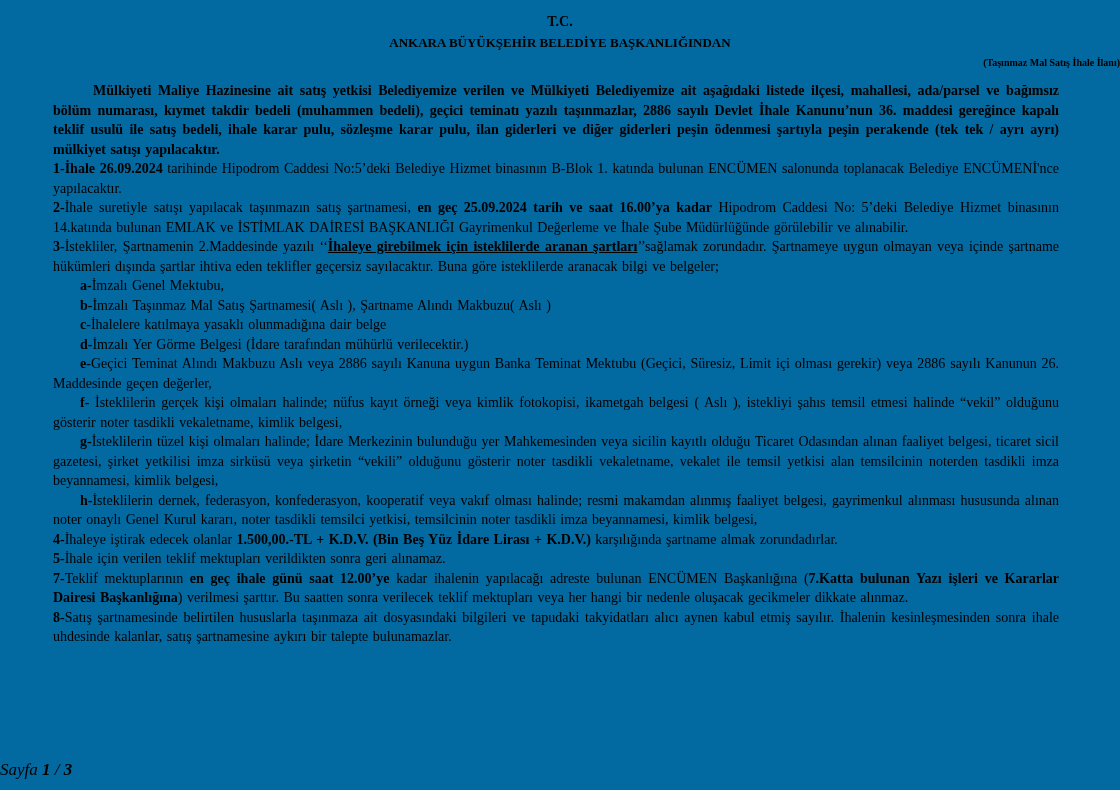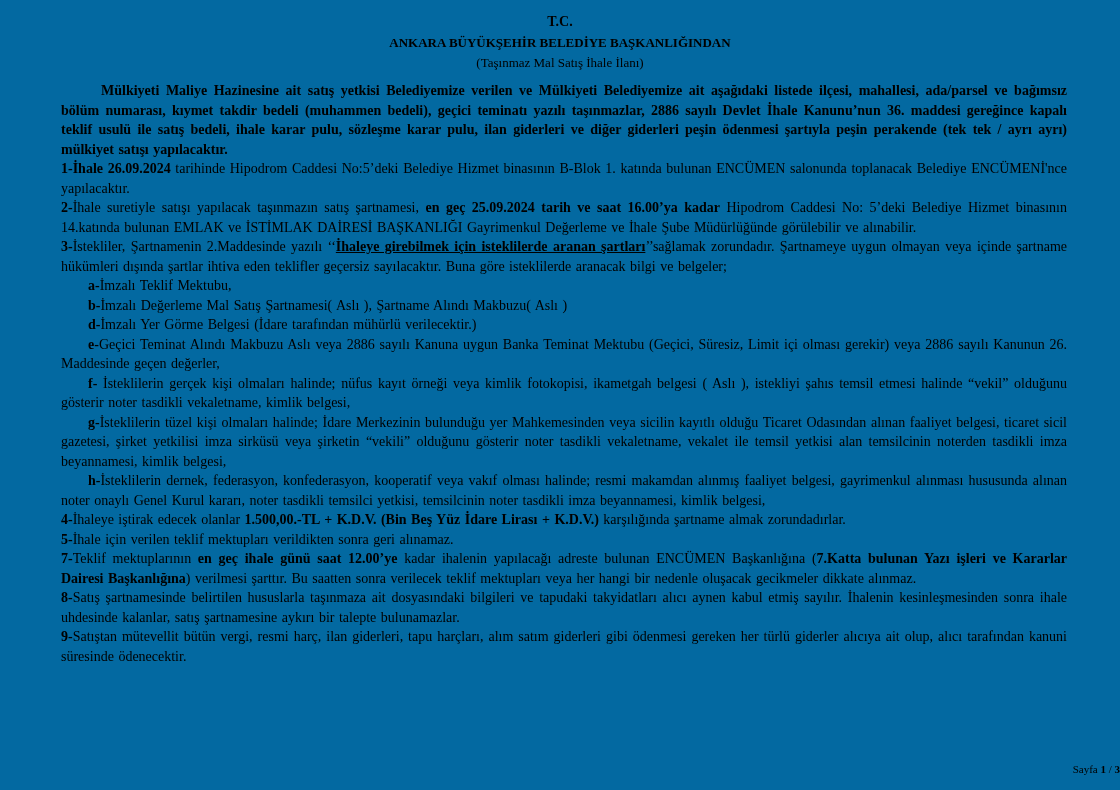--- a/index.html
+++ b/index.html
@@ -9,70 +9,71 @@
     width: 1120px;
     height: 790px;
     background: #0369a1;
     color: #000000;
     font-family: "Liberation Serif", "DejaVu Serif", serif;
     overflow: hidden;
   }
   .header { position: absolute; top: 12px; left: 0; width: 100%; text-align: center; }
   .h-line1 { font-weight: bold; font-size: 14px; line-height: 20px; }
   .h-line2 { font-weight: bold; font-size: 13px; line-height: 21px; }
-  .h-line3 { font-weight: normal; font-size: 13px; line-height: 20px; }
+  .h-line3 { font-weight: bold; font-size: 10px; line-height: 20px; text-align: right; }
   .doc-body {
     position: absolute;
     top: 81px;
-    left: 61px;
+    left: 53px;
     width: 1006px;
     font-size: 14px;
     line-height: 19.5px;
     text-align: justify;
     word-spacing: 1px;
   }
   .para { margin: 0; }
   .indent-first { text-indent: 40px; }
   .indent-sub { text-indent: 27px; }
   .indent-none { text-indent: 0; }
   .bold { font-weight: bold; }
   .underline { text-decoration: underline; }
   .footer {
     position: absolute;
     bottom: 13px;
     left: 0;
     width: 100%;
-    text-align: right;
-    font-size: 11px;
+    text-align: left;
+    font-size: 17px;
     line-height: 15px;
+    font-style: italic;
   }
 </style>
 </head>
 <body>
 
 <div class="page">
   <div class="header">
     <div class="h-line1">T.C.</div>
     <div class="h-line2">ANKARA BÜYÜKŞEHİR BELEDİYE BAŞKANLIĞINDAN</div>
     <div class="h-line3">(Taşınmaz Mal Satış İhale İlanı)</div>
   </div>
 
   <div class="doc-body" id="doc-body">
       <p class="para indent-first"><span class="bold">Mülkiyeti Maliye Hazinesine ait satış yetkisi Belediyemize verilen ve Mülkiyeti Belediyemize ait aşağıdaki listede ilçesi, mahallesi, ada/parsel ve bağımsız bölüm numarası, kıymet takdir bedeli (muhammen bedeli), geçici teminatı yazılı taşınmazlar, 2886 sayılı Devlet İhale Kanunu’nun 36. maddesi gereğince kapalı teklif usulü ile satış bedeli, ihale karar pulu, sözleşme karar pulu, ilan giderleri ve diğer giderleri peşin ödenmesi şartıyla peşin perakende (tek tek / ayrı ayrı) mülkiyet satışı yapılacaktır.</span></p>
       <p class="para indent-none"><span class="bold">1-İhale 26.09.2024</span><span> tarihinde Hipodrom Caddesi No:5’deki Belediye Hizmet binasının B-Blok 1. katında bulunan ENCÜMEN salonunda toplanacak Belediye ENCÜMENİ'nce yapılacaktır.</span></p>
       <p class="para indent-none"><span class="bold">2-</span><span>İhale suretiyle satışı yapılacak taşınmazın satış şartnamesi, </span><span class="bold">en geç 25.09.2024 tarih ve saat 16.00’ya kadar</span><span> Hipodrom Caddesi No: 5’deki Belediye Hizmet binasının 14.katında bulunan EMLAK ve İSTİMLAK DAİRESİ BAŞKANLIĞI Gayrimenkul Değerleme ve İhale Şube Müdürlüğünde görülebilir ve alınabilir.</span></p>
       <p class="para indent-none"><span class="bold">3-</span><span>İstekliler, Şartnamenin 2.Maddesinde yazılı ‘‘</span><span class="bold underline">İhaleye girebilmek için isteklilerde aranan şartları</span><span>’’sağlamak zorundadır. Şartnameye uygun olmayan veya içinde şartname hükümleri dışında şartlar ihtiva eden teklifler geçersiz sayılacaktır. Buna göre isteklilerde aranacak bilgi ve belgeler;</span></p>
-      <p class="para indent-sub"><span class="bold">a-</span><span>İmzalı Teklif Mektubu,</span></p>
-      <p class="para indent-sub"><span class="bold">b-</span><span>İmzalı Değerleme Mal Satış Şartnamesi( Aslı ), Şartname Alındı Makbuzu( Aslı )</span></p>
+      <p class="para indent-sub"><span class="bold">a-</span><span>İmzalı Genel Mektubu,</span></p>
+      <p class="para indent-sub"><span class="bold">b-</span><span>İmzalı Taşınmaz Mal Satış Şartnamesi( Aslı ), Şartname Alındı Makbuzu( Aslı )</span></p>
+      <p class="para indent-sub"><span class="bold">c-</span><span>İhalelere katılmaya yasaklı olunmadığına dair belge</span></p>
       <p class="para indent-sub"><span class="bold">d-</span><span>İmzalı Yer Görme Belgesi (İdare tarafından mühürlü verilecektir.)</span></p>
       <p class="para indent-sub"><span class="bold">e-</span><span>Geçici Teminat Alındı Makbuzu Aslı veya 2886 sayılı Kanuna uygun Banka Teminat Mektubu (Geçici, Süresiz, Limit içi olması gerekir) veya 2886 sayılı Kanunun 26. Maddesinde geçen değerler,</span></p>
       <p class="para indent-sub"><span class="bold">f-</span><span> İsteklilerin gerçek kişi olmaları halinde; nüfus kayıt örneği veya kimlik fotokopisi, ikametgah belgesi ( Aslı ), istekliyi şahıs temsil etmesi halinde “vekil” olduğunu gösterir noter tasdikli vekaletname, kimlik belgesi,</span></p>
       <p class="para indent-sub"><span class="bold">g-</span><span>İsteklilerin tüzel kişi olmaları halinde; İdare Merkezinin bulunduğu yer Mahkemesinden veya sicilin kayıtlı olduğu Ticaret Odasından alınan faaliyet belgesi, ticaret sicil gazetesi, şirket yetkilisi imza sirküsü veya şirketin “vekili” olduğunu gösterir noter tasdikli vekaletname, vekalet ile temsil yetkisi alan temsilcinin noterden tasdikli imza beyannamesi, kimlik belgesi,</span></p>
       <p class="para indent-sub"><span class="bold">h-</span><span>İsteklilerin dernek, federasyon, konfederasyon, kooperatif veya vakıf olması halinde; resmi makamdan alınmış faaliyet belgesi, gayrimenkul alınması hususunda alınan noter onaylı Genel Kurul kararı, noter tasdikli temsilci yetkisi, temsilcinin noter tasdikli imza beyannamesi, kimlik belgesi,</span></p>
       <p class="para indent-none"><span class="bold">4-</span><span>İhaleye iştirak edecek olanlar </span><span class="bold">1.500,00.-TL + K.D.V. (Bin Beş Yüz İdare Lirası + K.D.V.)</span><span> karşılığında şartname almak zorundadırlar.</span></p>
       <p class="para indent-none"><span class="bold">5-</span><span>İhale için verilen teklif mektupları verildikten sonra geri alınamaz.</span></p>
       <p class="para indent-none"><span class="bold">7-</span><span>Teklif mektuplarının </span><span class="bold">en geç ihale günü saat 12.00’ye</span><span> kadar ihalenin yapılacağı adreste bulunan ENCÜMEN Başkanlığına (</span><span class="bold">7.Katta bulunan Yazı işleri ve Kararlar Dairesi Başkanlığına</span><span>) verilmesi şarttır. Bu saatten sonra verilecek teklif mektupları veya her hangi bir nedenle oluşacak gecikmeler dikkate alınmaz.</span></p>
       <p class="para indent-none"><span class="bold">8-</span><span>Satış şartnamesinde belirtilen hususlarla taşınmaza ait dosyasındaki bilgileri ve tapudaki takyidatları alıcı aynen kabul etmiş sayılır. İhalenin kesinleşmesinden sonra ihale uhdesinde kalanlar, satış şartnamesine aykırı bir talepte bulunamazlar.</span></p>
-      <p class="para indent-none"><span class="bold">9-</span><span>Satıştan mütevellit bütün vergi, resmi harç, ilan giderleri, tapu harçları, alım satım giderleri gibi ödenmesi gereken her türlü giderler alıcıya ait olup, alıcı tarafından kanuni süresinde ödenecektir.</span></p>
     </div>
 
   <div class="footer" id="doc-footer"><span>Sayfa </span><span class="bold">1</span><span> / </span><span class="bold">3</span></div>
 </div>
 
 </body></html>

